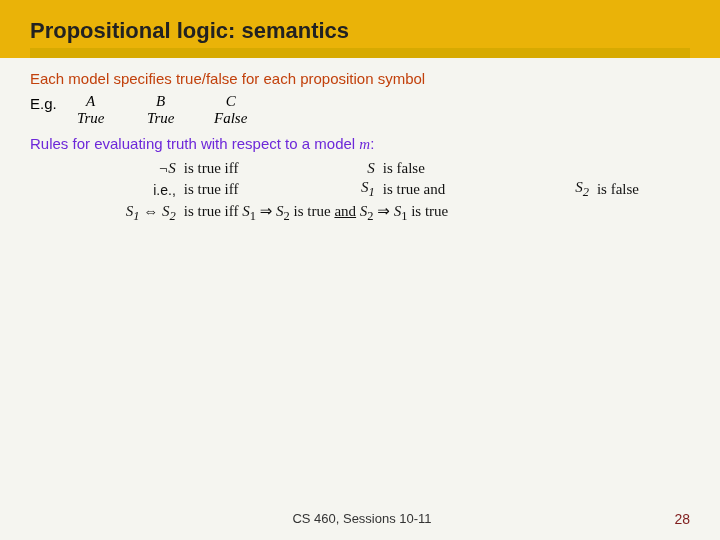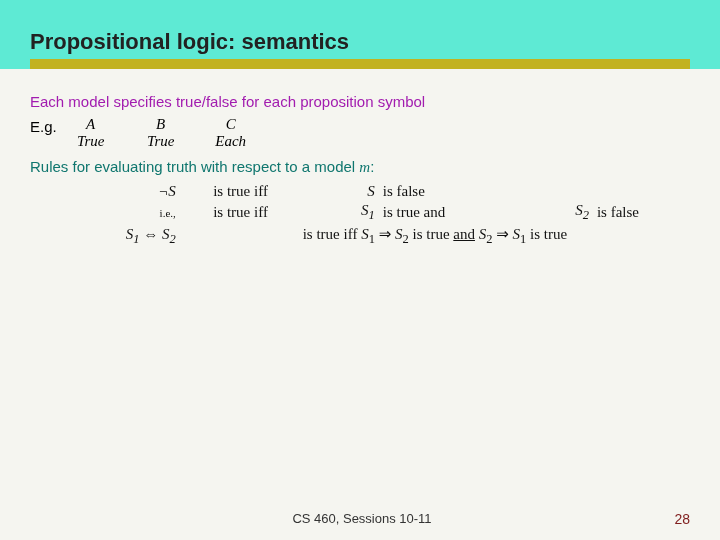--- a/index.html
+++ b/index.html
@@ -14,22 +14,22 @@
 
     .slide {
       width: 720px;
       height: 540px;
       background: #f5f5f0;
       padding: 0;
       position: relative;
     }
 
     .title-bar {
-      background: #5eead4;
-      padding: 29px 30px 0 30px;
+      background: #eab308;
+      padding: 18px 30px 0 30px;
     }
 
     .title-text {
       font-family: Arial, Helvetica, sans-serif;
       font-size: 22px;
       font-weight: bold;
       color: #222;
     }
 
     .title-underline {
@@ -39,22 +39,22 @@
       opacity: 0.85;
     }
 
     .content {
       padding: 10px 30px 10px 30px;
     }
 
     .main-text {
       font-family: Arial, Helvetica, sans-serif;
       font-size: 15px;
-      color: #a21caf;
-      margin: 14px 0 6px 0;
+      color: #c2410c;
+      margin: 2px 0 6px 0;
     }
 
     .eg-block {
       font-family: 'Times New Roman', Times, serif;
       font-size: 15px;
       margin: 4px 0 0 0;
       display: flex;
       align-items: flex-start;
     }
 
@@ -77,41 +77,41 @@
     .eg-cell {
       min-width: 40px;
       text-align: center;
     }
 
     .italic { font-style: italic; }
 
     .rules-intro {
       font-family: Arial, Helvetica, sans-serif;
       font-size: 15px;
-      color: #0f766e;
+      color: #6d28d9;
       margin: 8px 0 6px 0;
     }
 
     .rules-table {
       width: 100%;
       border-collapse: collapse;
       margin: 0 0 4px 0;
     }
 
     .rules-table td {
       font-family: 'Times New Roman', Times, serif;
       font-size: 15px;
       padding: 1px 4px;
       color: #111;
       vertical-align: middle;
       white-space: nowrap;
     }
 
     .col-formula { text-align: right; min-width: 80px; }
-    .col-isTrue { text-align: center; padding-left: 6px; font-family: Arial, Helvetica, sans-serif; font-size: 14px; }
+    .col-isTrue { text-align: left; padding-left: 6px; font-family: Arial, Helvetica, sans-serif; font-size: 14px; }
     .col-s1 { text-align: right; min-width: 40px; }
     .col-connector { text-align: left; padding-left: 4px; font-family: Arial, Helvetica, sans-serif; font-size: 14px; }
     .col-s2 { text-align: right; min-width: 40px; }
     .col-result { text-align: left; padding-left: 4px; font-family: Arial, Helvetica, sans-serif; font-size: 14px; }
 
     .underline-text { text-decoration: underline; }
 
     .footer {
       position: absolute;
       bottom: 14px;
@@ -164,21 +164,21 @@
       <span class="eg-label sans">E.g.</span>
       <div class="eg-table">
         <div class="eg-row">
           <span class="eg-cell math">A</span>
           <span class="eg-cell math">B</span>
           <span class="eg-cell math">C</span>
         </div>
         <div class="eg-row">
           <span class="eg-cell italic">True</span>
           <span class="eg-cell italic">True</span>
-          <span class="eg-cell italic">Each</span>
+          <span class="eg-cell italic">False</span>
         </div>
       </div>
     </div>
 
     <div class="rules-intro">
       Rules for evaluating truth with respect to a model <span class="math">m</span>:
     </div>
 
     <table class="rules-table">
       <tbody>
@@ -189,21 +189,21 @@
           <td class="col-s1 math"><i>S</i></td>
           <td class="col-connector">is false</td>
           <td class="col-s2"></td>
           <td class="col-result"></td>
         </tr>
 
 
 
 
         <tr>
-          <td class="col-formula" style="font-family:Liberation Serif, serif;font-style:normal;font-size:11px;">i.e.,</td>
+          <td class="col-formula" style="font-family:Liberation Sans, sans-serif;font-style:normal;font-size:14px;">i.e.,</td>
           <td class="col-isTrue">is true iff</td>
           <td class="col-s1 math"><i>S</i><sub>1</sub></td>
           <td class="col-connector">is true and</td>
           <td class="col-s2 math"><i>S</i><sub>2</sub></td>
           <td class="col-result">is false</td>
         </tr>
 
         <tr>
           <td class="col-formula math"><i>S</i><sub>1</sub> ⇔ <i>S</i><sub>2</sub></td>
           <td class="col-isTrue" colspan="5">

